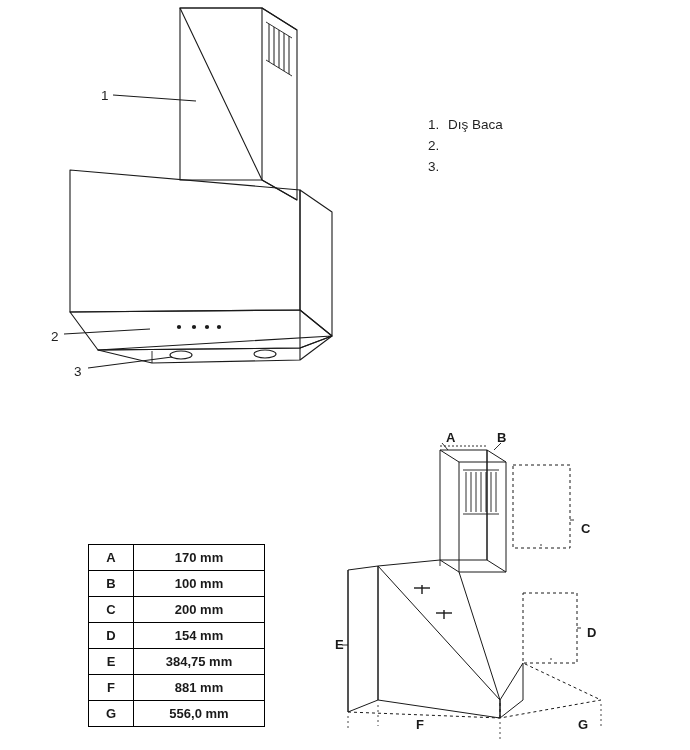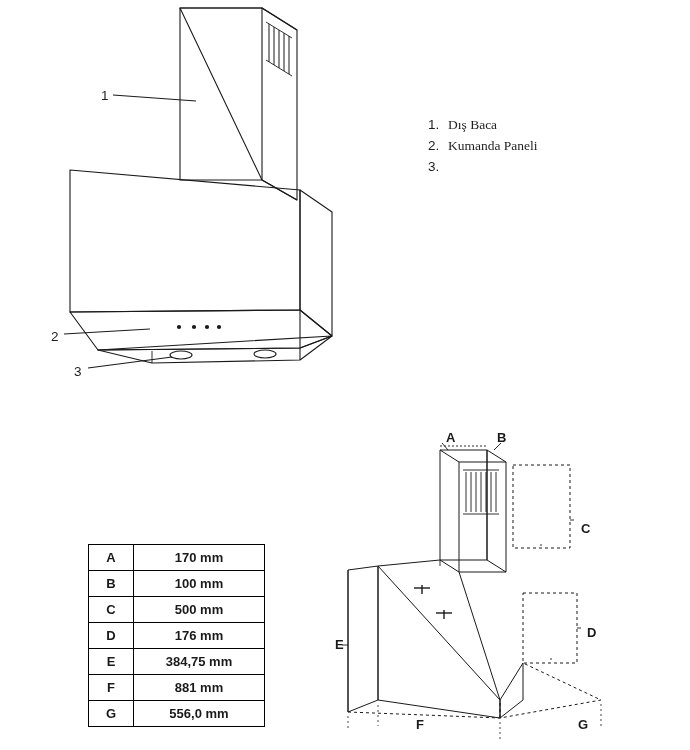--- a/index.html
+++ b/index.html
@@ -32,21 +32,20 @@
   .legend-row {
     display: flex;
     white-space: nowrap;
   }
   .legend-num {
     width: 20px;
     flex: 0 0 20px;
   }
   .legend-label {
     flex: 1 1 auto;
-    font-family: Liberation Serif, serif;
   }
   
   .callout {
     position: absolute;
     font-size: 13.5px;
     color: #1f1f1f;
   }
   #callout-1 { left: 101px; top: 88px; }
   #callout-2 { left: 51px;  top: 329px; }
   #callout-3 { left: 74px;  top: 364px; }
@@ -148,21 +147,20 @@
     </g>
   </svg>
 
   <div class="legend">
     <div class="legend-row">
       <span class="legend-num">1.</span>
       <span class="legend-label">Dış Baca</span>
     </div>
     <div class="legend-row">
       <span class="legend-num">2.</span>
-      <span class="legend-label">Kumanda Paneli</span>
     </div>
     <div class="legend-row">
       <span class="legend-num">3.</span>
     </div>
   </div>
 
   <div class="callout" id="callout-1">1</div>
   <div class="callout" id="callout-2">2</div>
   <div class="callout" id="callout-3">3</div>
 
@@ -242,25 +240,25 @@
       <tr>
         <td class="key">A</td>
         <td class="val">170 mm</td>
       </tr>
       <tr>
         <td class="key">B</td>
         <td class="val">100 mm</td>
       </tr>
       <tr>
         <td class="key">C</td>
-        <td class="val">500 mm</td>
+        <td class="val">200 mm</td>
       </tr>
       <tr>
         <td class="key">D</td>
-        <td class="val">176 mm</td>
+        <td class="val">154 mm</td>
       </tr>
       <tr>
         <td class="key">E</td>
         <td class="val">384,75 mm</td>
       </tr>
       <tr>
         <td class="key">F</td>
         <td class="val">881 mm</td>
       </tr>
       <tr>

